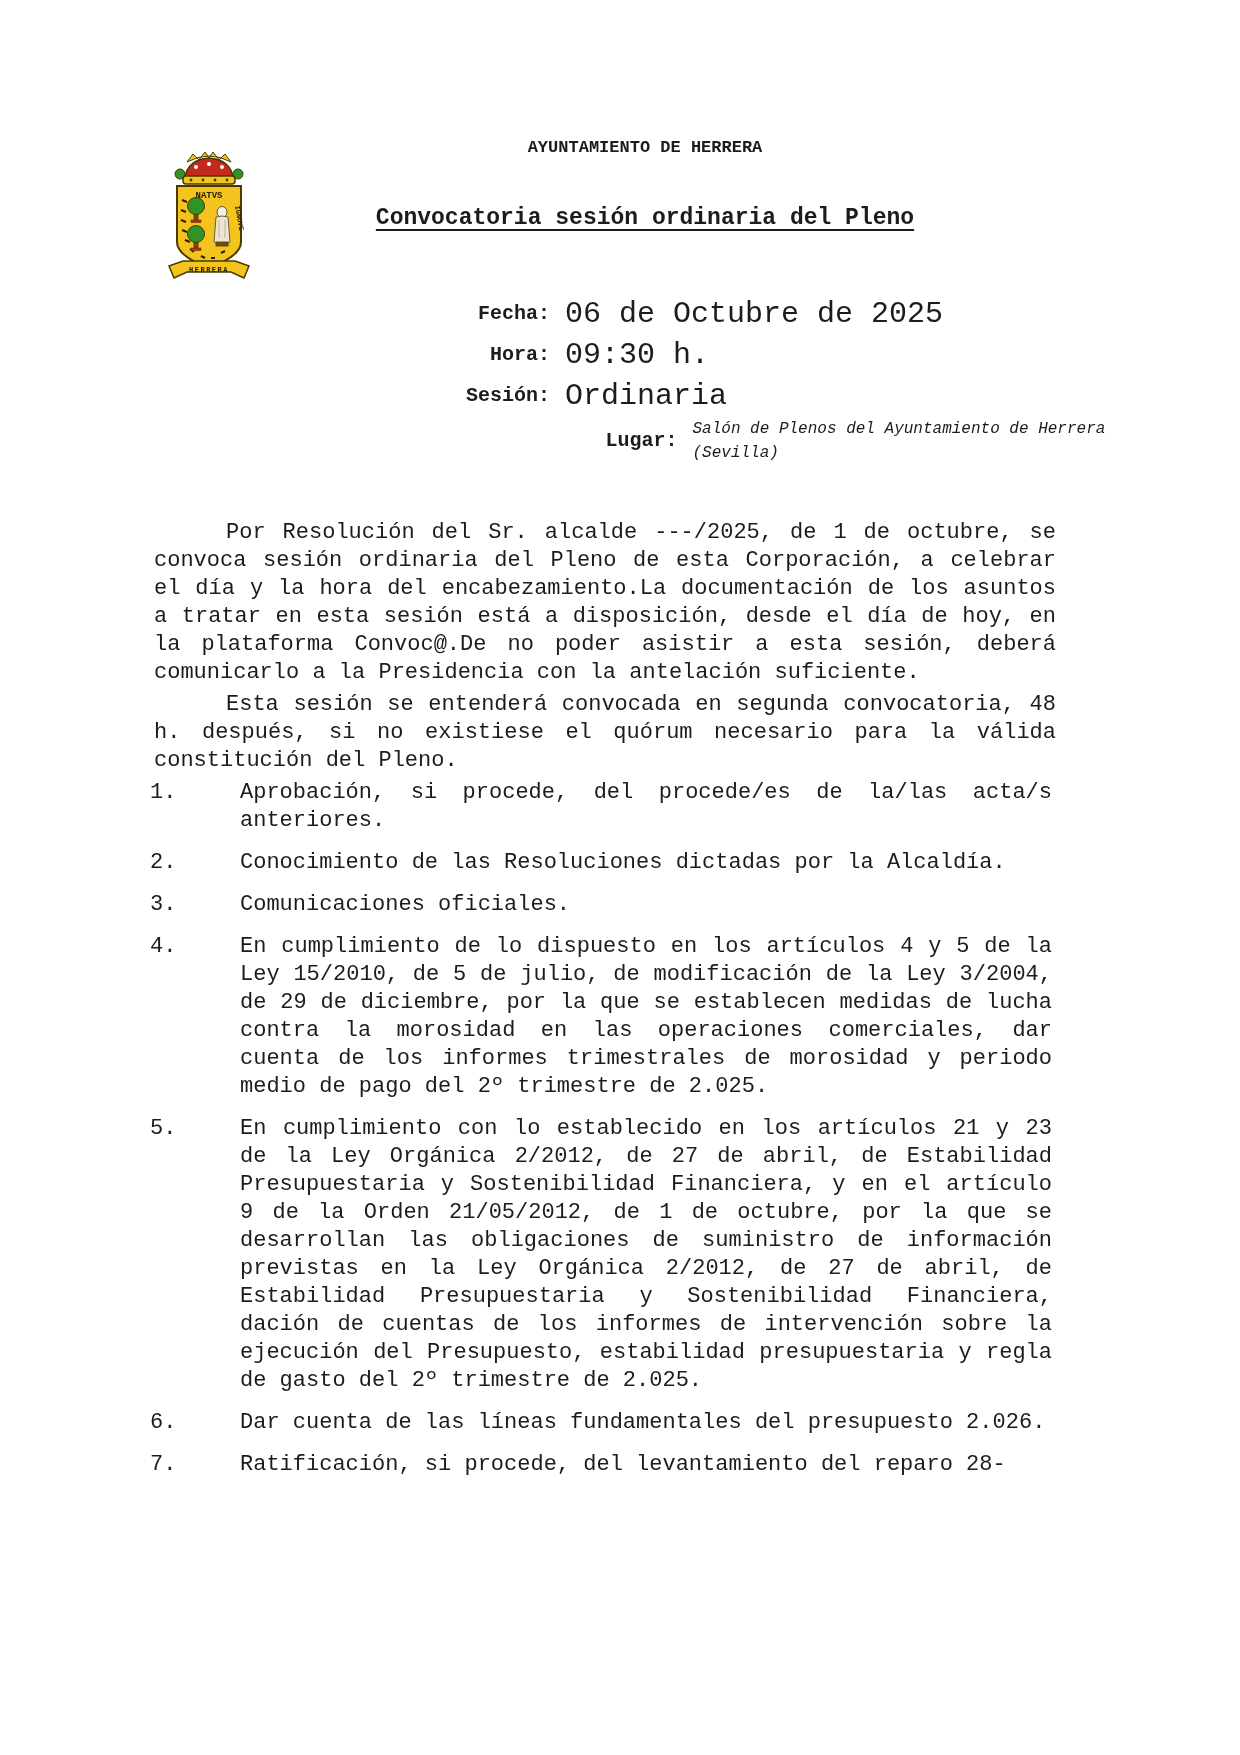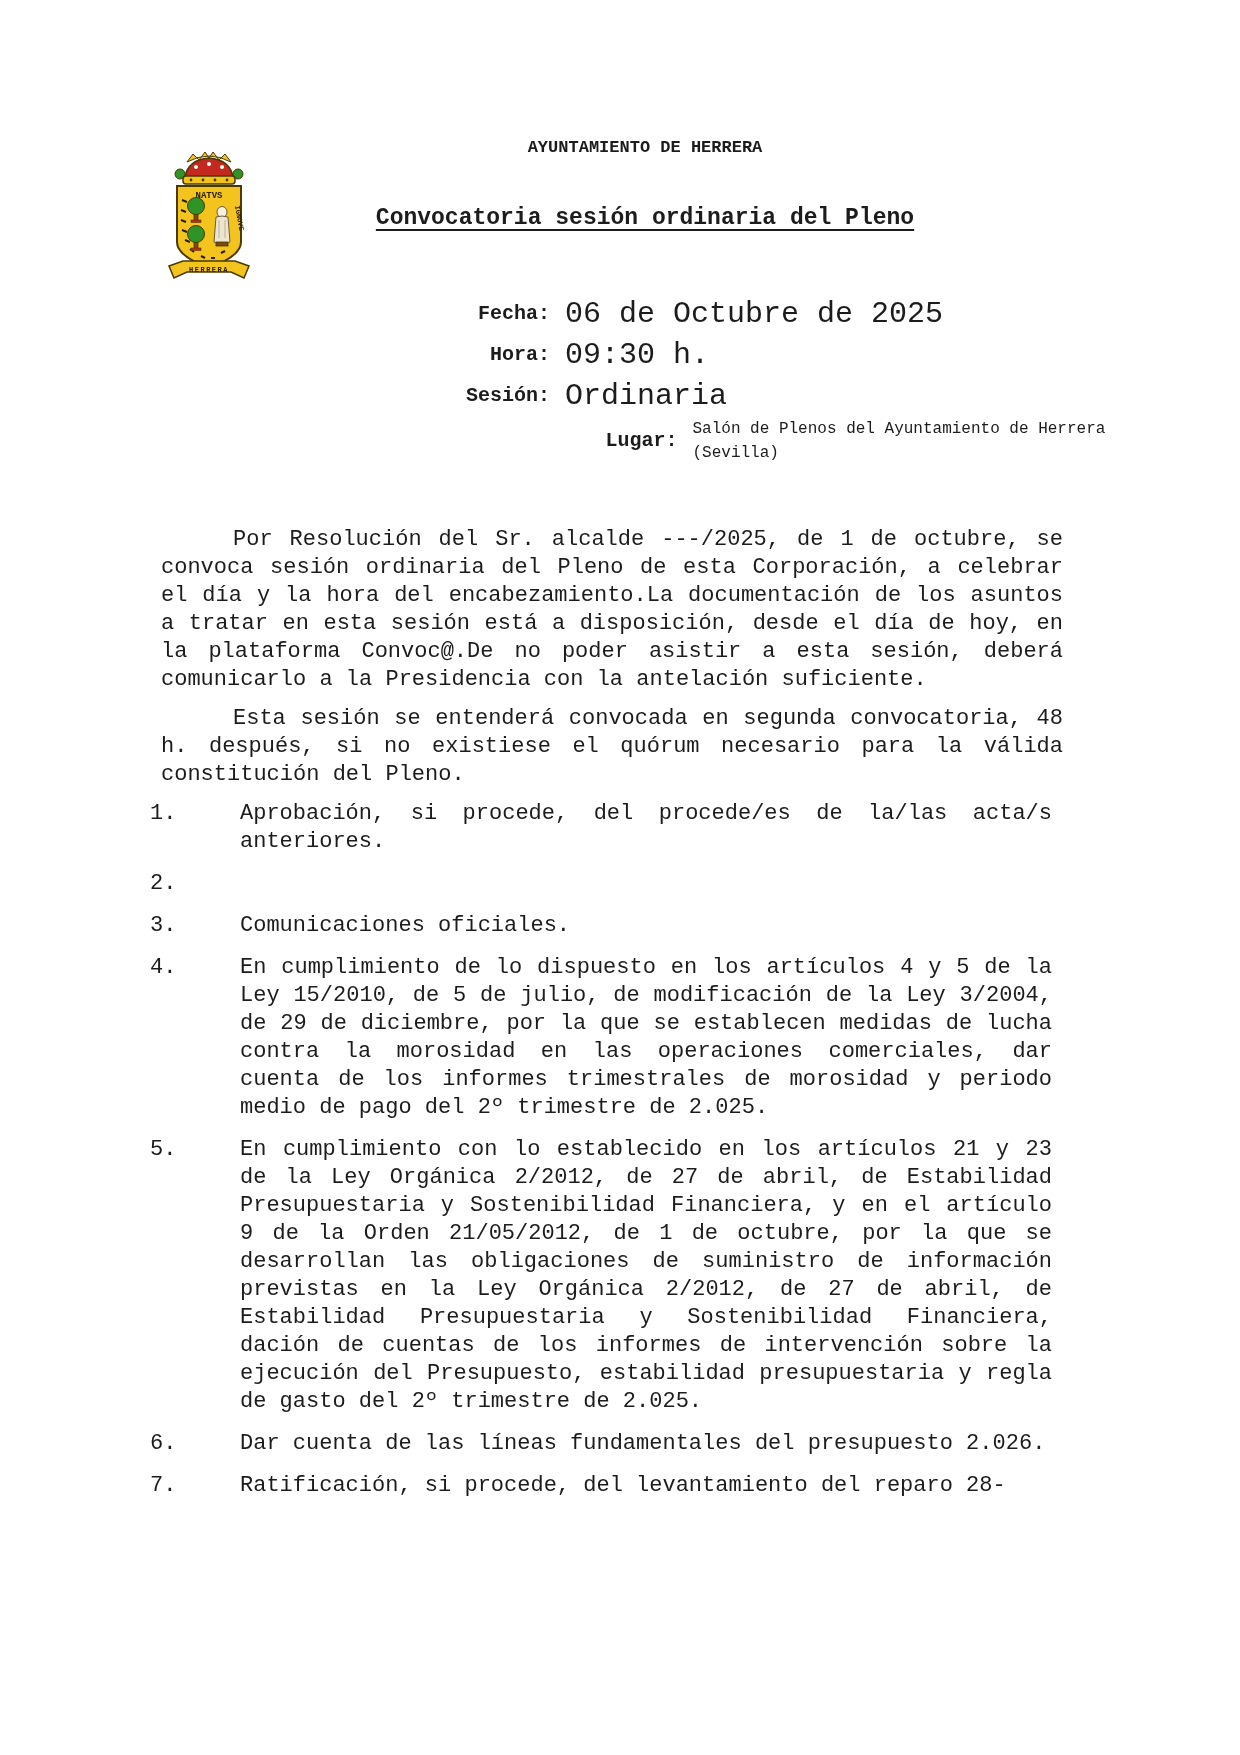--- a/index.html
+++ b/index.html
@@ -31,29 +31,29 @@
   .meta-row{display:flex;align-items:center;margin-bottom:13px;min-height:28px;}
   .meta-label{
     width:550px;text-align:right;font-weight:bold;
     font-size:20px;line-height:28px;white-space:pre;
   }
   .meta-value{
     margin-left:15px;font-size:30px;line-height:28px;white-space:pre;
   }
   .meta-row.variant-small{margin-top:-6px;justify-content:center;}
   .meta-row.variant-small .meta-value{
-    font-size:16px;line-height:24px;white-space:normal;width:420px;
+    font-size:16px;line-height:24px;white-space:normal;width:420px;font-style:italic;
   }
   
   .content{
     position:absolute;top:515px;left:150px;width:910px;
     font-size:22px;line-height:28px;
   }
   .body-par{
-    margin:11px;width:902px;
+    margin:4px;width:902px;
     text-align:justify;text-indent:72px;
   }
   .agenda-heading{
     margin:12px 0 16px 0;width:910px;
     text-align:center;font-size:23px;font-weight:bold;
   }
   .agenda-item{display:flex;margin-bottom:14px;}
   .agenda-number{width:90px;flex:0 0 90px;}
   .agenda-text{width:812px;text-align:justify;}
 </style>
@@ -154,20 +154,21 @@
 
     <div>
 
         <div class="agenda-item">
           <div class="agenda-number">1.</div>
           <div class="agenda-text">Aprobación, si procede, del procede/es de la/las acta/s anteriores.</div>
         </div>
 
         <div class="agenda-item">
           <div class="agenda-number">2.</div>
+          <div class="agenda-text">Conocimiento de las Resoluciones dictadas por la Alcaldía.</div>
         </div>
 
         <div class="agenda-item">
           <div class="agenda-number">3.</div>
           <div class="agenda-text">Comunicaciones oficiales.</div>
         </div>
 
         <div class="agenda-item">
           <div class="agenda-number">4.</div>
           <div class="agenda-text">En cumplimiento de lo dispuesto en los artículos 4 y 5 de la Ley 15/2010, de 5 de julio, de modificación de la Ley 3/2004, de 29 de diciembre, por la que se establecen medidas de lucha contra la morosidad en las operaciones comerciales, dar cuenta de los informes trimestrales de morosidad y periodo medio de pago del 2º trimestre de 2.025.</div>

